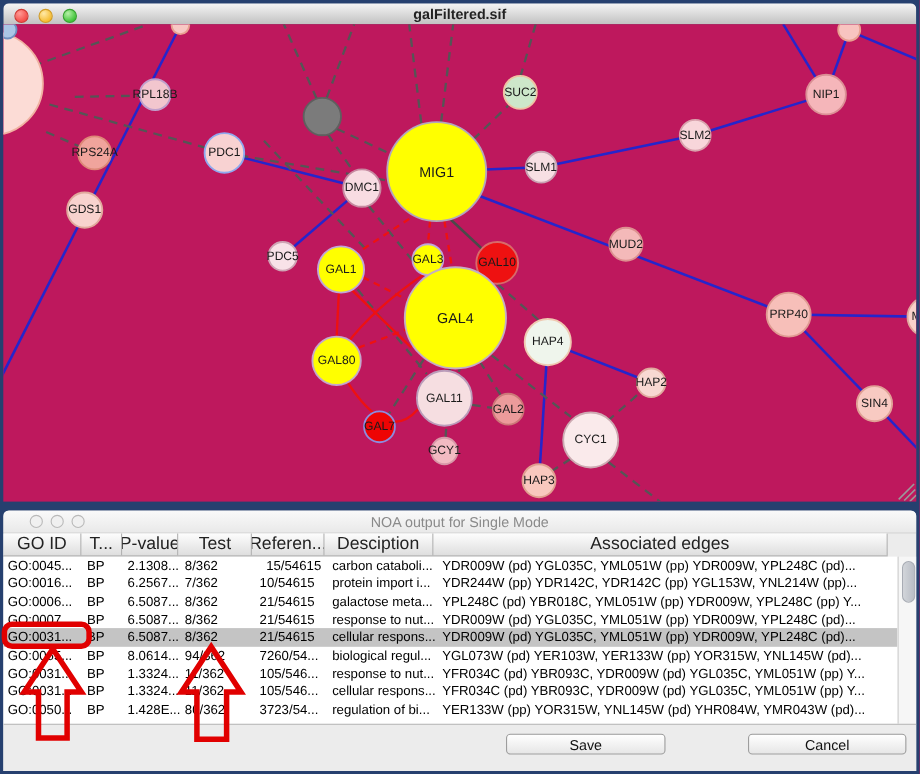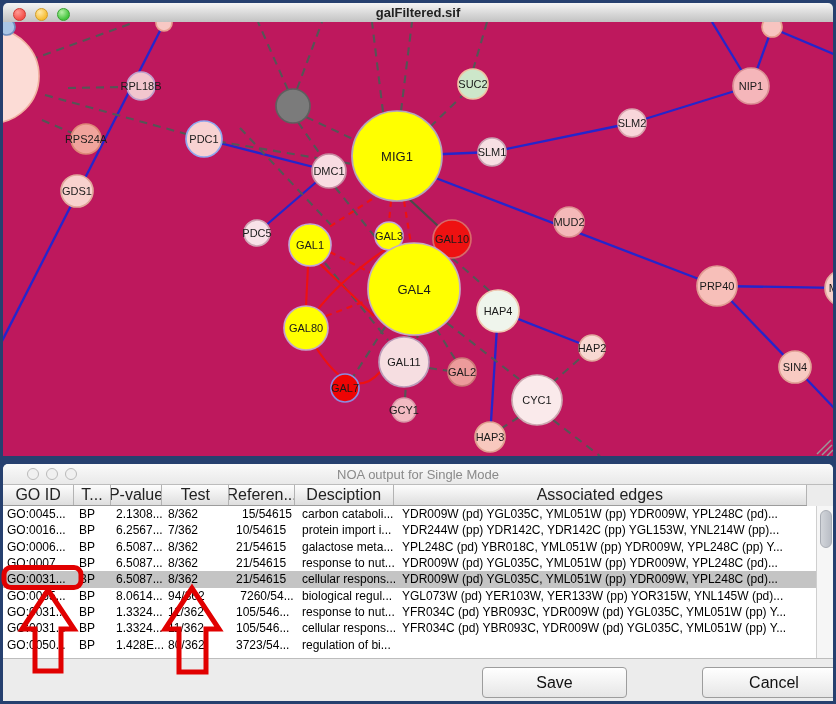--- a/index.html
+++ b/index.html
@@ -62,26 +62,25 @@
     position:absolute;left:813px;top:42px;width:17px;height:152px;
     background:#f6f6f6;border-left:1px solid #cfcfcf;box-sizing:border-box;
   }
   .vthumb{position:absolute;left:3px;top:4px;width:10px;height:36px;
     background:linear-gradient(90deg,#d2d5da,#b9bdc5);border:1px solid #a8acb4;border-radius:6px;}
   .button-panel{
     position:absolute;left:0;top:194px;width:830px;height:43px;
     background:#ececec;border-top:1px solid #bdbdbd;
   }
   .mac-button{
-    position:absolute;top:8px;height:31px;box-sizing:border-box;
+    position:absolute;top:8px;height:19px;box-sizing:border-box;
     background:linear-gradient(#ffffff,#e6e6e6);
     border:1px solid #9d9d9d;border-radius:4px;
-    font-size:16px;color:#111;text-align:center;line-height:17px;
+    font-size:13px;color:#111;text-align:center;line-height:17px;
     font-family:"Liberation Sans",sans-serif;
-    margin-left:22px;
   }
   
   .annot{position:absolute;left:0;top:0;pointer-events:none;}
 </style>
 </head>
 <body>
 
 <div class="graph-titlebar">
   <div class="lights">
     <div class="light red"></div>
@@ -277,21 +276,21 @@
         <div class="td" style="width: 68px;">8/362</div>
         <div class="td" style="width: 66px;">21/54615</div>
         <div class="td" style="width: 100px;">cellular respons...</div>
         <div class="td" style="width: 418px;">YDR009W (pd) YGL035C, YML051W (pp) YDR009W, YPL248C (pd)...</div>
       </div>
       <div class="tr">
         <div class="td" style="width: 72px;">GO:0065...</div>
         <div class="td" style="width: 37px;">BP</div>
         <div class="td" style="width: 52px;">8.0614...</div>
         <div class="td" style="width: 68px;">94/362</div>
-        <div class="td" style="width: 66px; text-align: center;">7260/54...</div>
+        <div class="td" style="width: 66px;">7260/54...</div>
         <div class="td" style="width: 100px;">biological regul...</div>
         <div class="td" style="width: 418px;">YGL073W (pd) YER103W, YER133W (pp) YOR315W, YNL145W (pd)...</div>
       </div>
       <div class="tr">
         <div class="td" style="width: 72px;">GO:0031...</div>
         <div class="td" style="width: 37px;">BP</div>
         <div class="td" style="width: 52px;">1.3324...</div>
         <div class="td" style="width: 68px;">11/362</div>
         <div class="td" style="width: 66px;">105/546...</div>
         <div class="td" style="width: 100px;">response to nut...</div>
@@ -306,20 +305,21 @@
         <div class="td" style="width: 100px;">cellular respons...</div>
         <div class="td" style="width: 418px;">YFR034C (pd) YBR093C, YDR009W (pd) YGL035C, YML051W (pp) Y...</div>
       </div>
       <div class="tr">
         <div class="td" style="width: 72px;">GO:0050...</div>
         <div class="td" style="width: 37px;">BP</div>
         <div class="td" style="width: 52px;">1.428E...</div>
         <div class="td" style="width: 68px;">80/362</div>
         <div class="td" style="width: 66px;">3723/54...</div>
         <div class="td" style="width: 100px;">regulation of bi...</div>
+        <div class="td" style="width: 418px;">YER133W (pp) YOR315W, YNL145W (pd) YHR084W, YMR043W (pd)...</div>
       </div>
     </div>
 
   <div class="vscroll">
     <div class="vthumb"></div>
   </div>
 
   <div class="button-panel">
     <button class="mac-button" style="left:457px;width:145px;">Save</button>
     <button class="mac-button" style="left:677px;width:144px;">Cancel</button>

